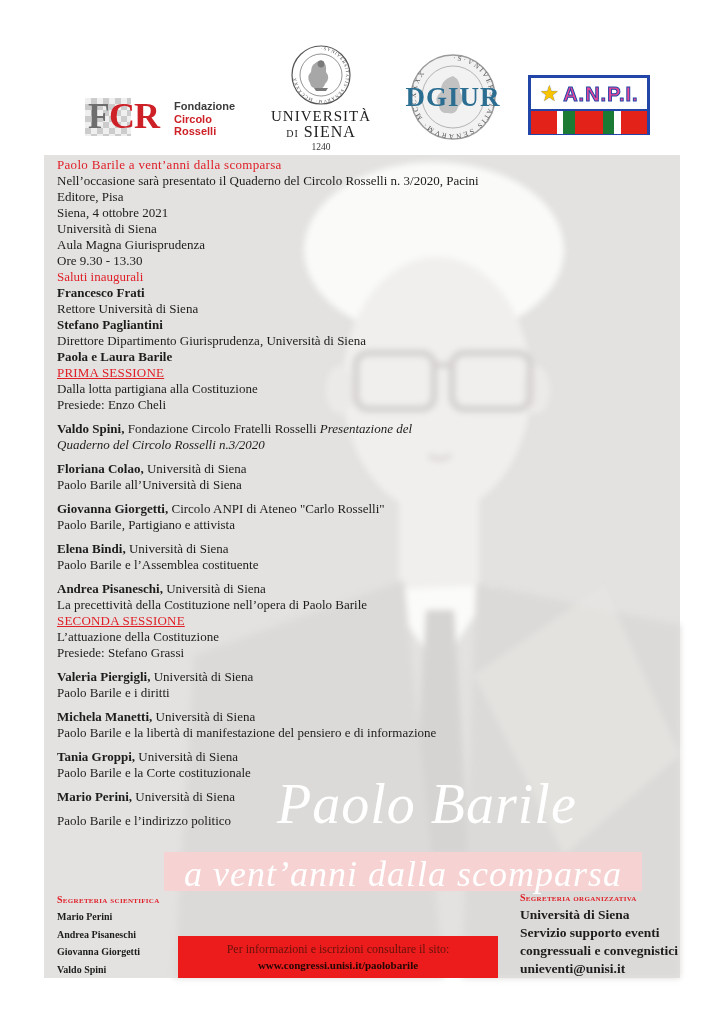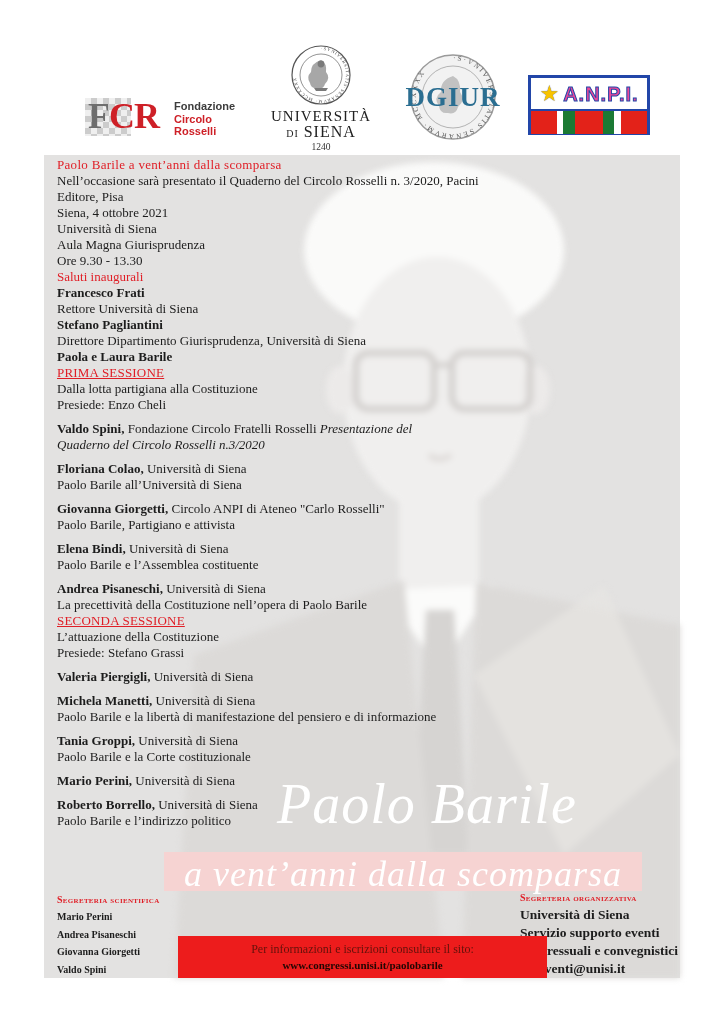--- a/index.html
+++ b/index.html
@@ -65,21 +65,21 @@
   .pink-band{position:absolute;left:120px;top:697px;width:478px;height:39px;background:#f6d3d2;
       text-align:center;overflow:visible;}
   .pink-band span{font:italic 36px/44px "Liberation Serif",serif;color:#ffffff;letter-spacing:1px;white-space:nowrap;}
 
   
   .foot-left{position:absolute;left:13px;top:736px;}
   .foot-h{color:#e01e26;font-weight:bold;font-size:10px;line-height:17px;font-variant:small-caps;letter-spacing:.3px;}
   .foot-left p.nm{font-weight:bold;font-size:10px;line-height:17.5px;}
   .foot-right{position:absolute;left:476px;top:734px;width:165px;}
   .foot-right p.ln{font-weight:bold;font-size:13.5px;line-height:18px;}
-  .banner{position:absolute;left:134px;top:781px;width:369px;height:42px;background:#ed1c1c;
+  .banner{position:absolute;left:134px;top:781px;width:320px;height:42px;background:#ed1c1c;
       text-align:center;padding-top:5px;box-sizing:border-box;}
   .banner .l1{font-size:12px;line-height:16px;color:#64120b;}
   .banner .l2{font-size:11px;line-height:16px;font-weight:bold;color:#230603;}
 </style>
 </head>
 <body>
 
 <div class="page">
 
   <div class="logo-fcr">
@@ -197,34 +197,34 @@
         <p><span class="b">Andrea Pisaneschi,</span><span> Università di Siena</span></p>
         <p class="topic">La precettività della Costituzione nell’opera di Paolo Barile</p>
       </div>
 
       <p class="session-h">SECONDA SESSIONE</p>
       <p class="session-sub">L’attuazione della Costituzione</p>
       <p class="chair">Presiede: Stefano Grassi</p>
 
       <div class="blk">
         <p><span class="b">Valeria Piergigli,</span><span> Università di Siena</span></p>
+        <p class="topic">Paolo Barile e i diritti</p>
       </div>
       <div class="blk">
         <p><span class="b">Michela Manetti,</span><span> Università di Siena</span></p>
         <p class="topic">Paolo Barile e la libertà di manifestazione del pensiero e di informazione</p>
       </div>
       <div class="blk">
         <p><span class="b">Tania Groppi,</span><span> Università di Siena</span></p>
         <p class="topic">Paolo Barile e la Corte costituzionale</p>
       </div>
       <div class="blk">
         <p><span class="b">Mario Perini,</span><span> Università di Siena</span></p>
       </div>
       <div class="blk">
-        <p><span class="b">Roberto Borrello,</span><span> Università di Siena</span></p>
         <p class="topic">Paolo Barile e l’indirizzo politico</p>
       </div>
     </div>
 
     <div class="big-name">Paolo Barile</div>
     <div class="pink-band">
       <span>a vent’anni dalla scomparsa</span>
     </div>
 
     <div class="foot-left">

